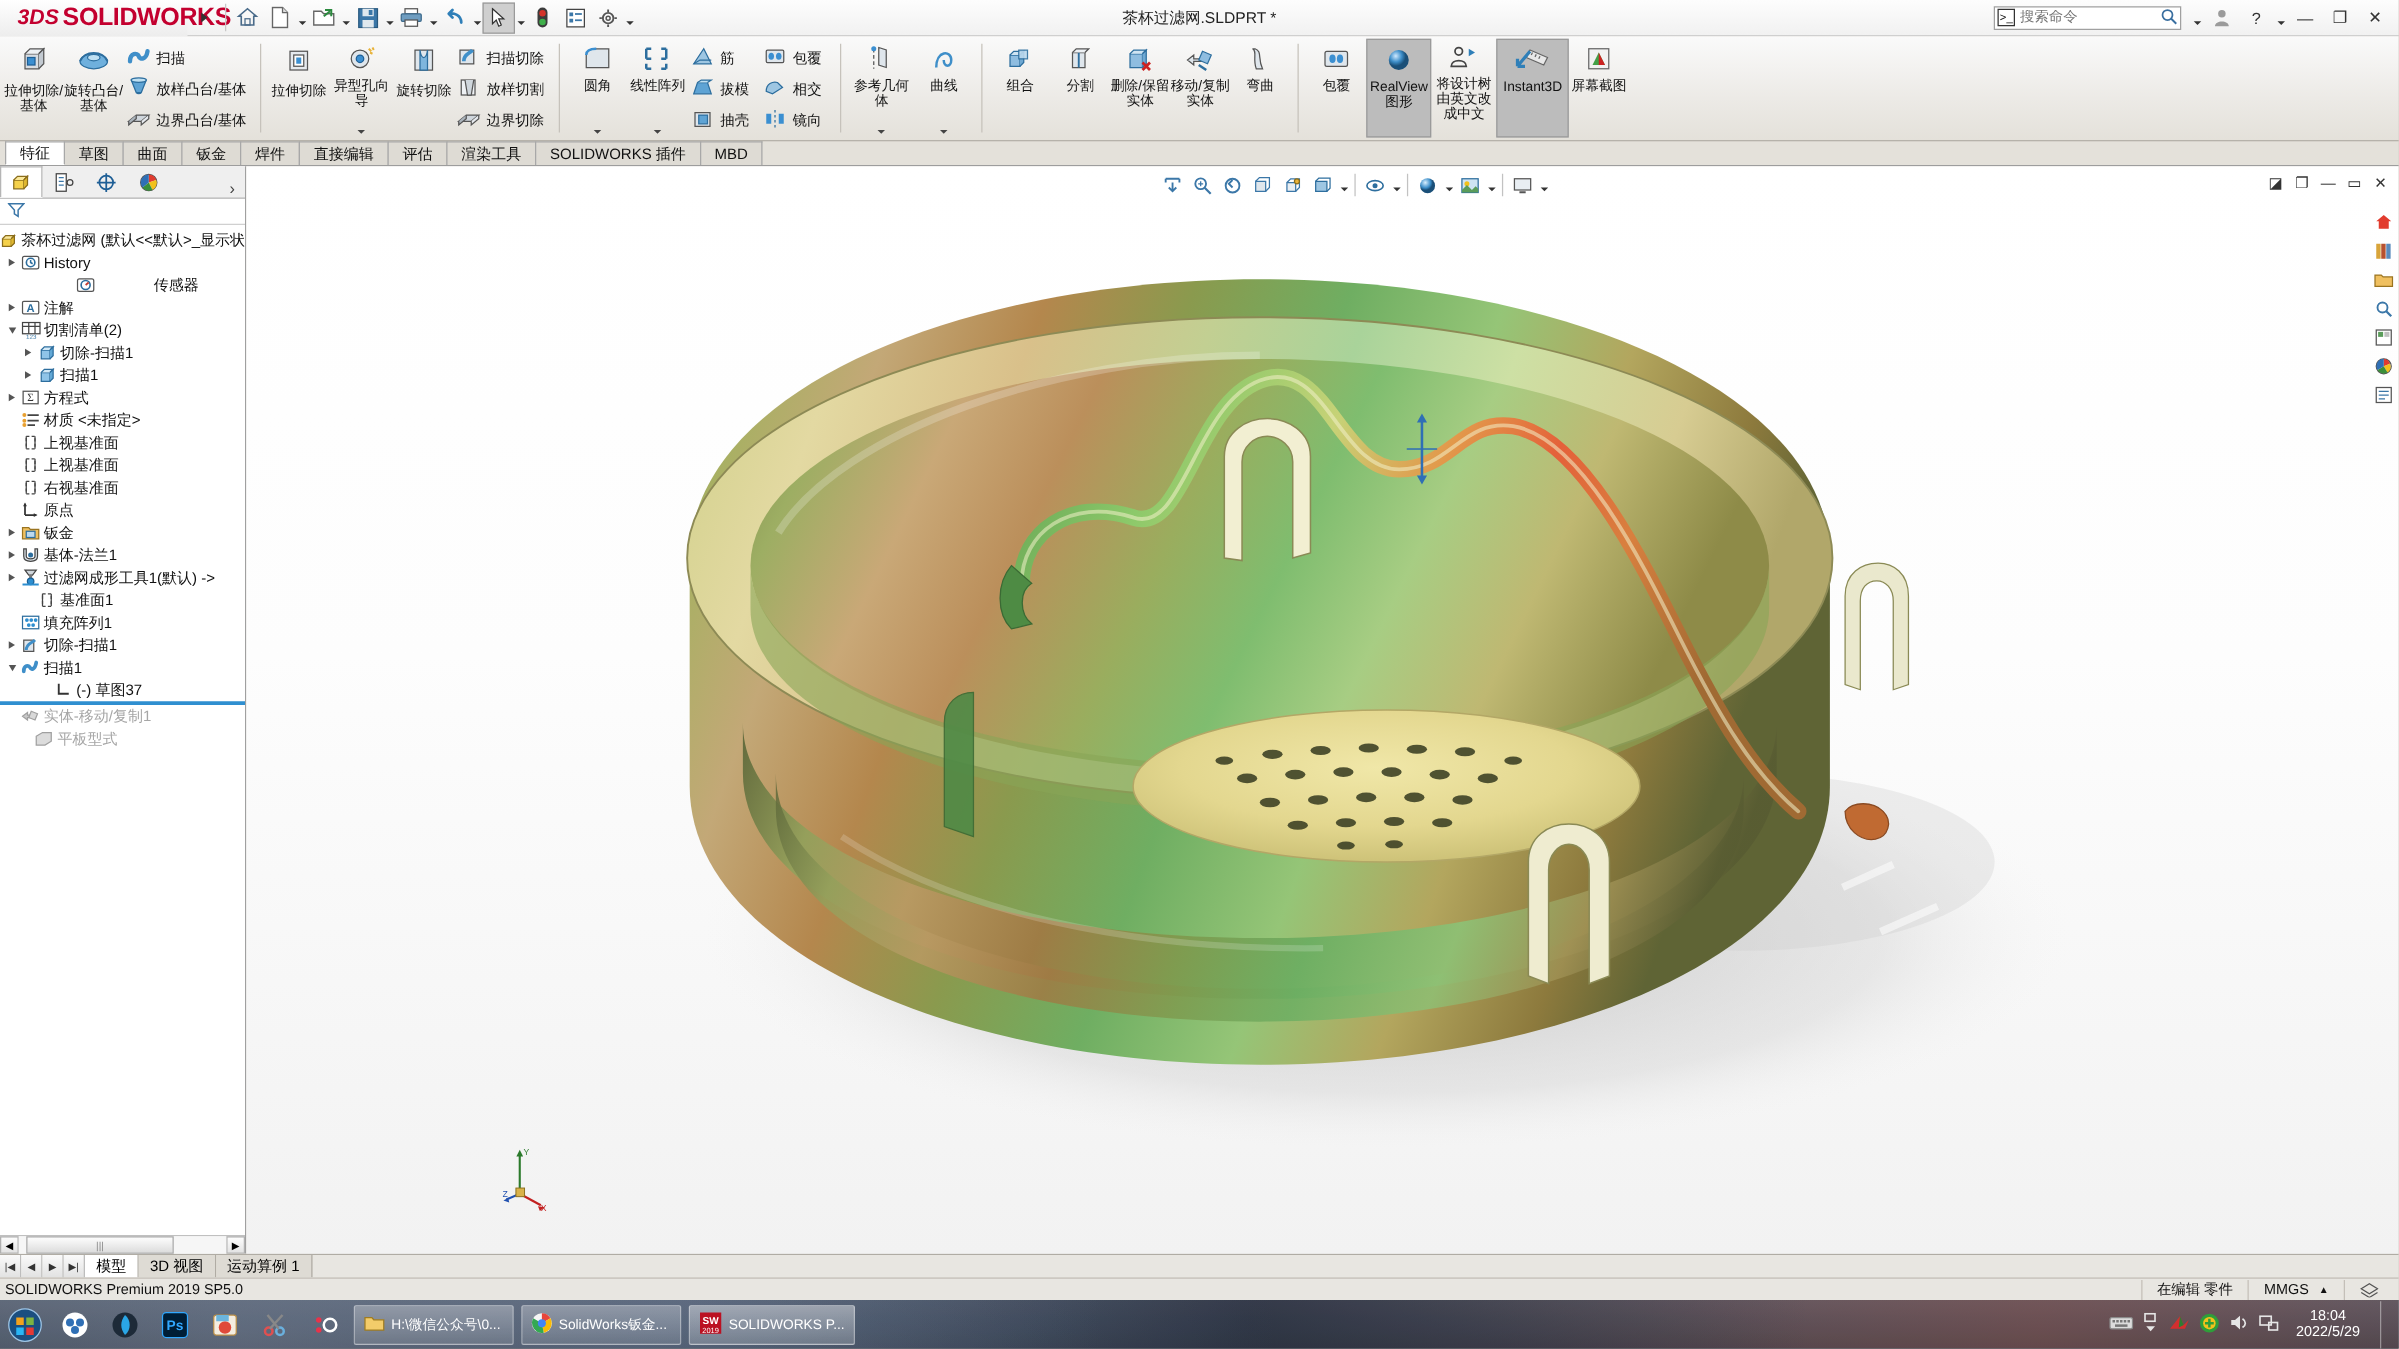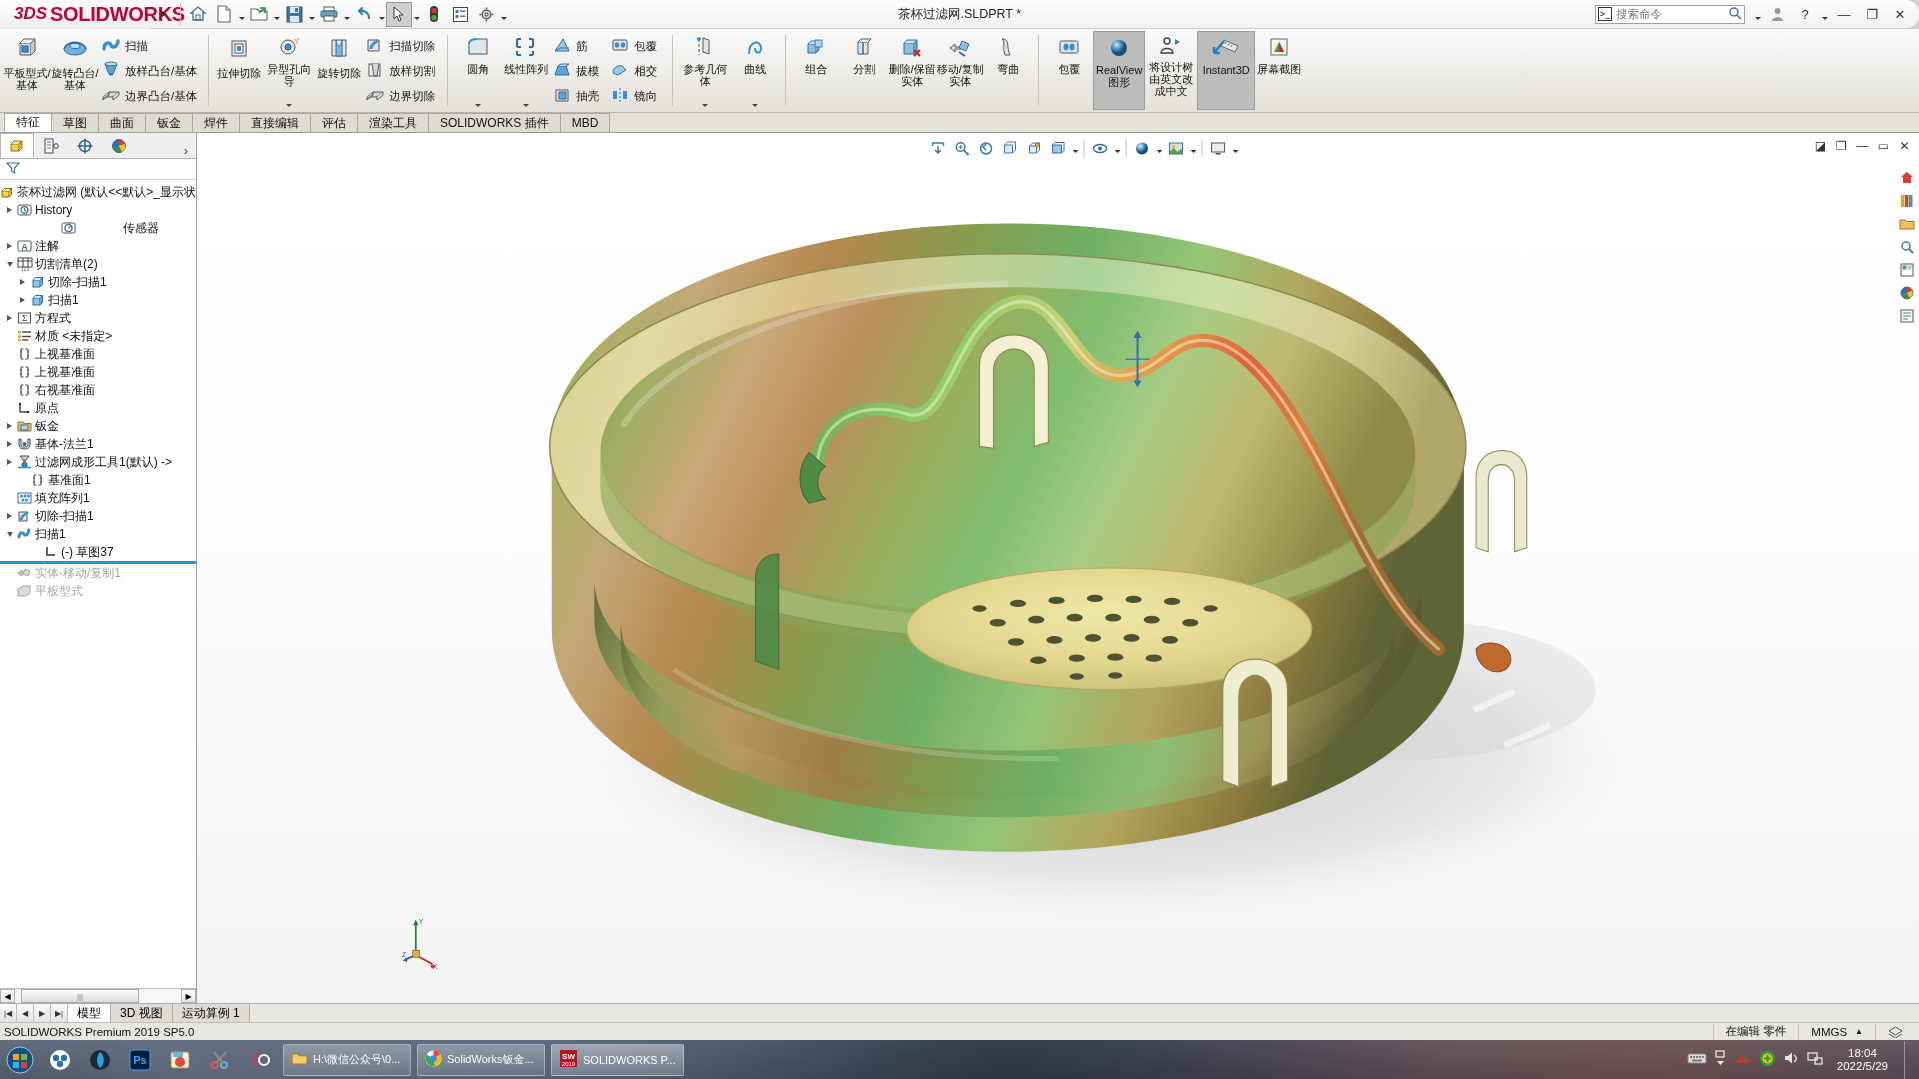--- a/index.html
+++ b/index.html
@@ -8,21 +8,21 @@
     font-family:"Liberation Sans","DejaVu Sans",sans-serif;
     font-size:12px; color:#000; background:#d4d0c8;
     -webkit-font-smoothing:antialiased;
   }
   .app{ width:1919px; height:1079px; position:relative; display:flex; flex-direction:column; }
 
   
   .titlebar{
     height:29px; background:linear-gradient(#fdfdfd,#f1f1f1);
     border-bottom:1px solid #cfcfcf;
-    display:flex; align-items:center; position:relative; flex:0 0 29px;border-radius:13px;
+    display:flex; align-items:center; position:relative; flex:0 0 29px;
   }
   .logo-wrap{ width:150px; height:29px; display:flex; align-items:center; padding-left:14px;
      background:linear-gradient(#ffffff,#ededed); }
   .ds-logo{ font-weight:bold; font-size:20px; color:#d6122b; letter-spacing:-0.3px; display:flex; align-items:center;}
   .ds-logo .sw{ color:#c3002f; font-weight:bold; }
   .ds-mark{ font-size:17px; font-weight:bold; font-style:italic; color:#c3002f; margin-right:3px;}
   .tb-sep{ width:1px; height:22px; background:#c8c8c8; margin:0 4px; }
   .tb-btn{ width:26px; height:25px; display:flex; align-items:center; justify-content:center;
      position:relative; }
   .tb-caret{ width:9px; height:25px; display:flex; align-items:flex-end; justify-content:center; padding-bottom:7px;}
@@ -319,21 +319,21 @@
     <div class="rgroup">
       <div class="big-btn">
         <span>
           <svg width="30" height="26" viewBox="0 0 30 26">
               <path d="M8 7 h11 v12 h-11 Z" fill="#d8dde2" stroke="#555"></path>
               <path d="M8 7 l4-4 h11 l-4 4" fill="#eef1f4" stroke="#555"></path>
               <path d="M19 7 l4-4 v12 l-4 4" fill="#c3cad1" stroke="#555"></path>
               <rect x="10" y="10" width="6" height="6" fill="#3b8fd1" stroke="#1f5f96"></rect>
             </svg>
         </span>
-        <span class="lbl">平板型式/基体</span>
+        <span class="lbl">拉伸切除/基体</span>
       </div>
       <div class="big-btn">
         <span>
           <svg width="30" height="26" viewBox="0 0 30 26">
               <ellipse cx="15" cy="13" rx="11" ry="6" fill="#6fb0dd" stroke="#2d6e9e"></ellipse>
               <path d="M4 13 C8 4 22 4 26 13" fill="none" stroke="#2d6e9e" stroke-width="1.5"></path>
               <ellipse cx="15" cy="10" rx="5" ry="2.6" fill="#bfe0f2" stroke="#2d6e9e"></ellipse>
             </svg>
         </span>
         <span class="lbl">旋转凸台/基体</span>
@@ -1012,21 +1012,21 @@
             <div class="trow" style="padding-left: 3px;">
               <span class="twist"></span>
               <span class="tico">
                 <svg width="15" height="14" viewBox="0 0 15 14">
                   <path d="M1 7 l4-3 v2 h4 v2 h-4 v2z" fill="#c9c9c9" stroke="#a0a0a0"></path>
                   <path d="M8 3 l5 2 -2 5 -5-2z" fill="#d8d8d8" stroke="#a0a0a0"></path>
                 </svg>
               </span>
               <span class="tlabel grey">实体-移动/复制1</span>
             </div>
-            <div class="trow" style="padding-left: 3px;">
+            <div class="trow" style="padding-left: 14px;">
               <span class="twist"></span>
               <span class="tico">
                 <svg width="15" height="14" viewBox="0 0 15 14">
                   <path d="M1 5 l5-3 h7 v7 l-5 3 h-7z" fill="#dcdcdc" stroke="#a0a0a0"></path>
                 </svg>
               </span>
               <span class="tlabel grey">平板型式</span>
             </div>
           </div>
       </div>

